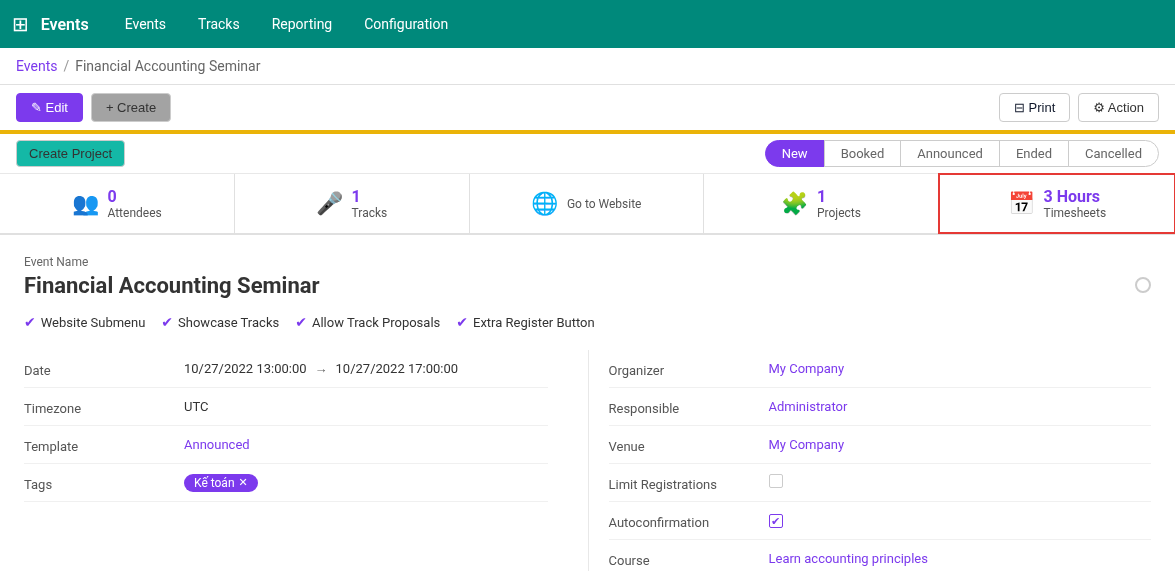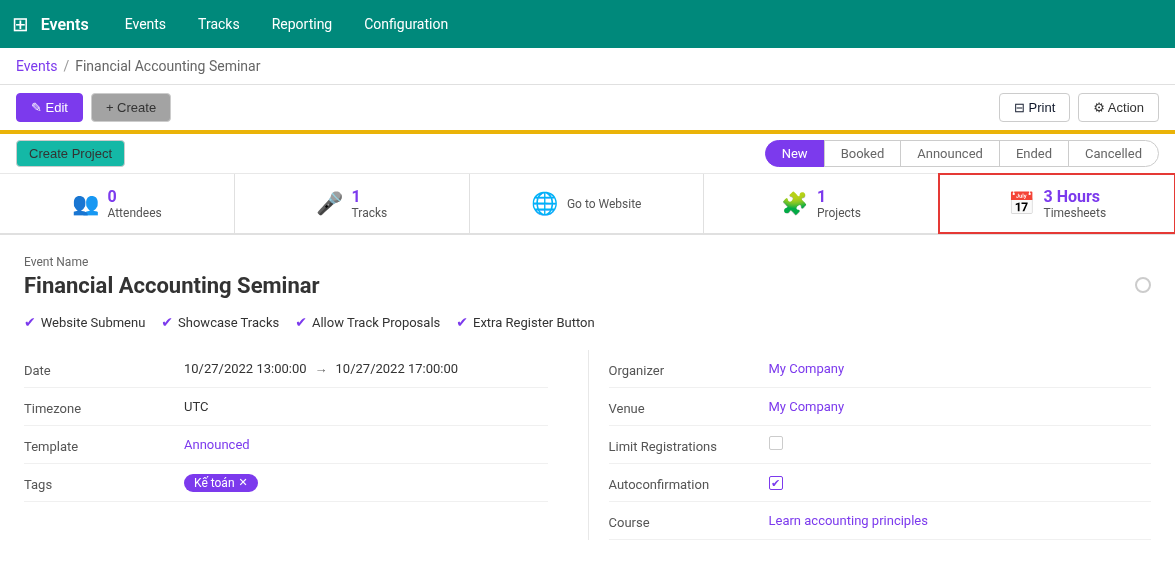--- a/index.html
+++ b/index.html
@@ -351,20 +351,26 @@
     </div>
 
     <div class="form-col">
       <div class="form-row">
         <span class="form-label">Organizer</span>
         <span class="form-value">
           <span class="link">My Company</span>
         </span>
       </div>
       <div class="form-row">
+        <span class="form-label">Responsible</span>
+        <span class="form-value">
+          <span class="link">Administrator</span>
+        </span>
+      </div>
+      <div class="form-row">
         <span class="form-label">Venue</span>
         <span class="form-value">
           <span class="link">My Company</span>
         </span>
       </div>
       <div class="form-row">
         <span class="form-label">Limit Registrations</span>
         <span class="form-value">
           <span class="checkbox-square"></span>
         </span>

